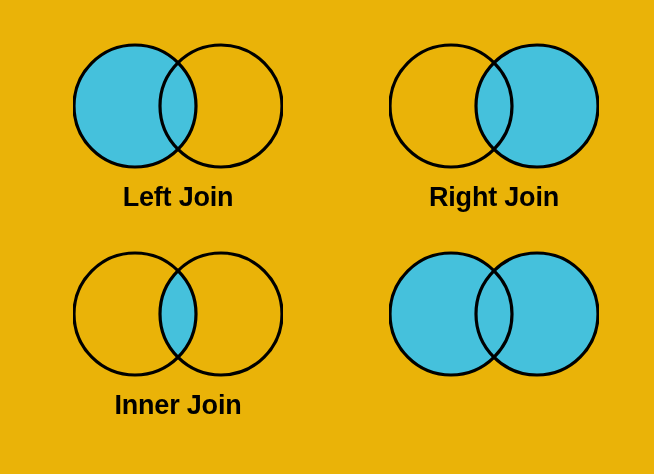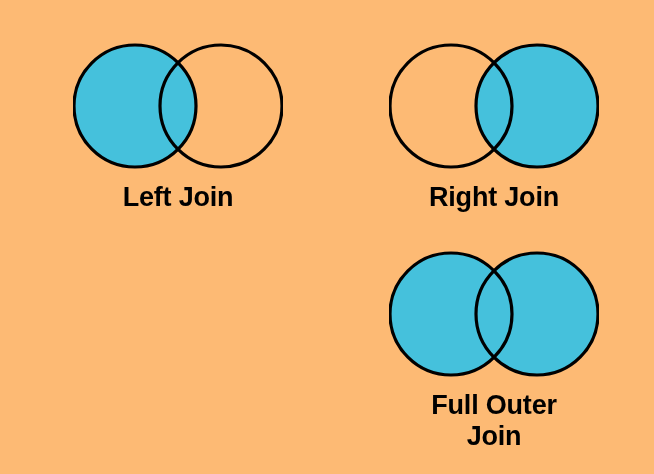--- a/index.html
+++ b/index.html
@@ -11,21 +11,21 @@
     width: 654px;
     height: 474px;
     font-family: "Liberation Sans", sans-serif;
     -webkit-font-smoothing: antialiased;
     overflow: hidden;
   }
   .board {
     position: relative;
     width: 654px;
     height: 474px;
-    background: #fdba74;
+    background: #eab308;
   }
   .cell {
     position: absolute;
     width: 300px;
     display: flex;
     flex-direction: column;
     align-items: center;
   }
   .cell-left   { left: 28px; }
   .cell-right  { left: 344px; }
@@ -93,25 +93,38 @@
       <circle class="venn-fill" cx="148" cy="66" r="61" fill="#45c1dc"></circle>
       <g clip-path="url(#clip-rj-left)">
         <circle class="venn-fill" cx="148" cy="66" r="61" fill="#45c1dc"></circle>
       </g>
       <circle class="venn-stroke" cx="62" cy="66" r="61"></circle>
       <circle class="venn-stroke" cx="148" cy="66" r="61"></circle>
     </svg>
     <div class="caption">Right Join</div>
   </div>
 
+  <div class="cell cell-left row-bottom">
+    <svg class="venn" viewBox="0 0 210 132">
+      <defs>
+        <clipPath id="clip-ij-left">
+            <circle cx="62" cy="66" r="61"></circle>
+          </clipPath>
+      </defs>
+      <g clip-path="url(#clip-ij-left)">
+        <circle class="venn-fill" cx="148" cy="66" r="61" fill="#45c1dc"></circle>
+      </g>
+      <circle class="venn-stroke" cx="62" cy="66" r="61"></circle>
+      <circle class="venn-stroke" cx="148" cy="66" r="61"></circle>
+    </svg>
+    <div class="caption">Inner Join</div>
+  </div>
 
   <div class="cell cell-right row-bottom">
     <svg class="venn" viewBox="0 0 210 132">
       <circle class="venn-fill" cx="62" cy="66" r="61" fill="#45c1dc"></circle>
       <circle class="venn-fill" cx="148" cy="66" r="61" fill="#45c1dc"></circle>
       <circle class="venn-stroke" cx="62" cy="66" r="61"></circle>
       <circle class="venn-stroke" cx="148" cy="66" r="61"></circle>
     </svg>
-    <div class="caption">Full Outer
-Join</div>
   </div>
 
 </div>
 
 </body></html>

